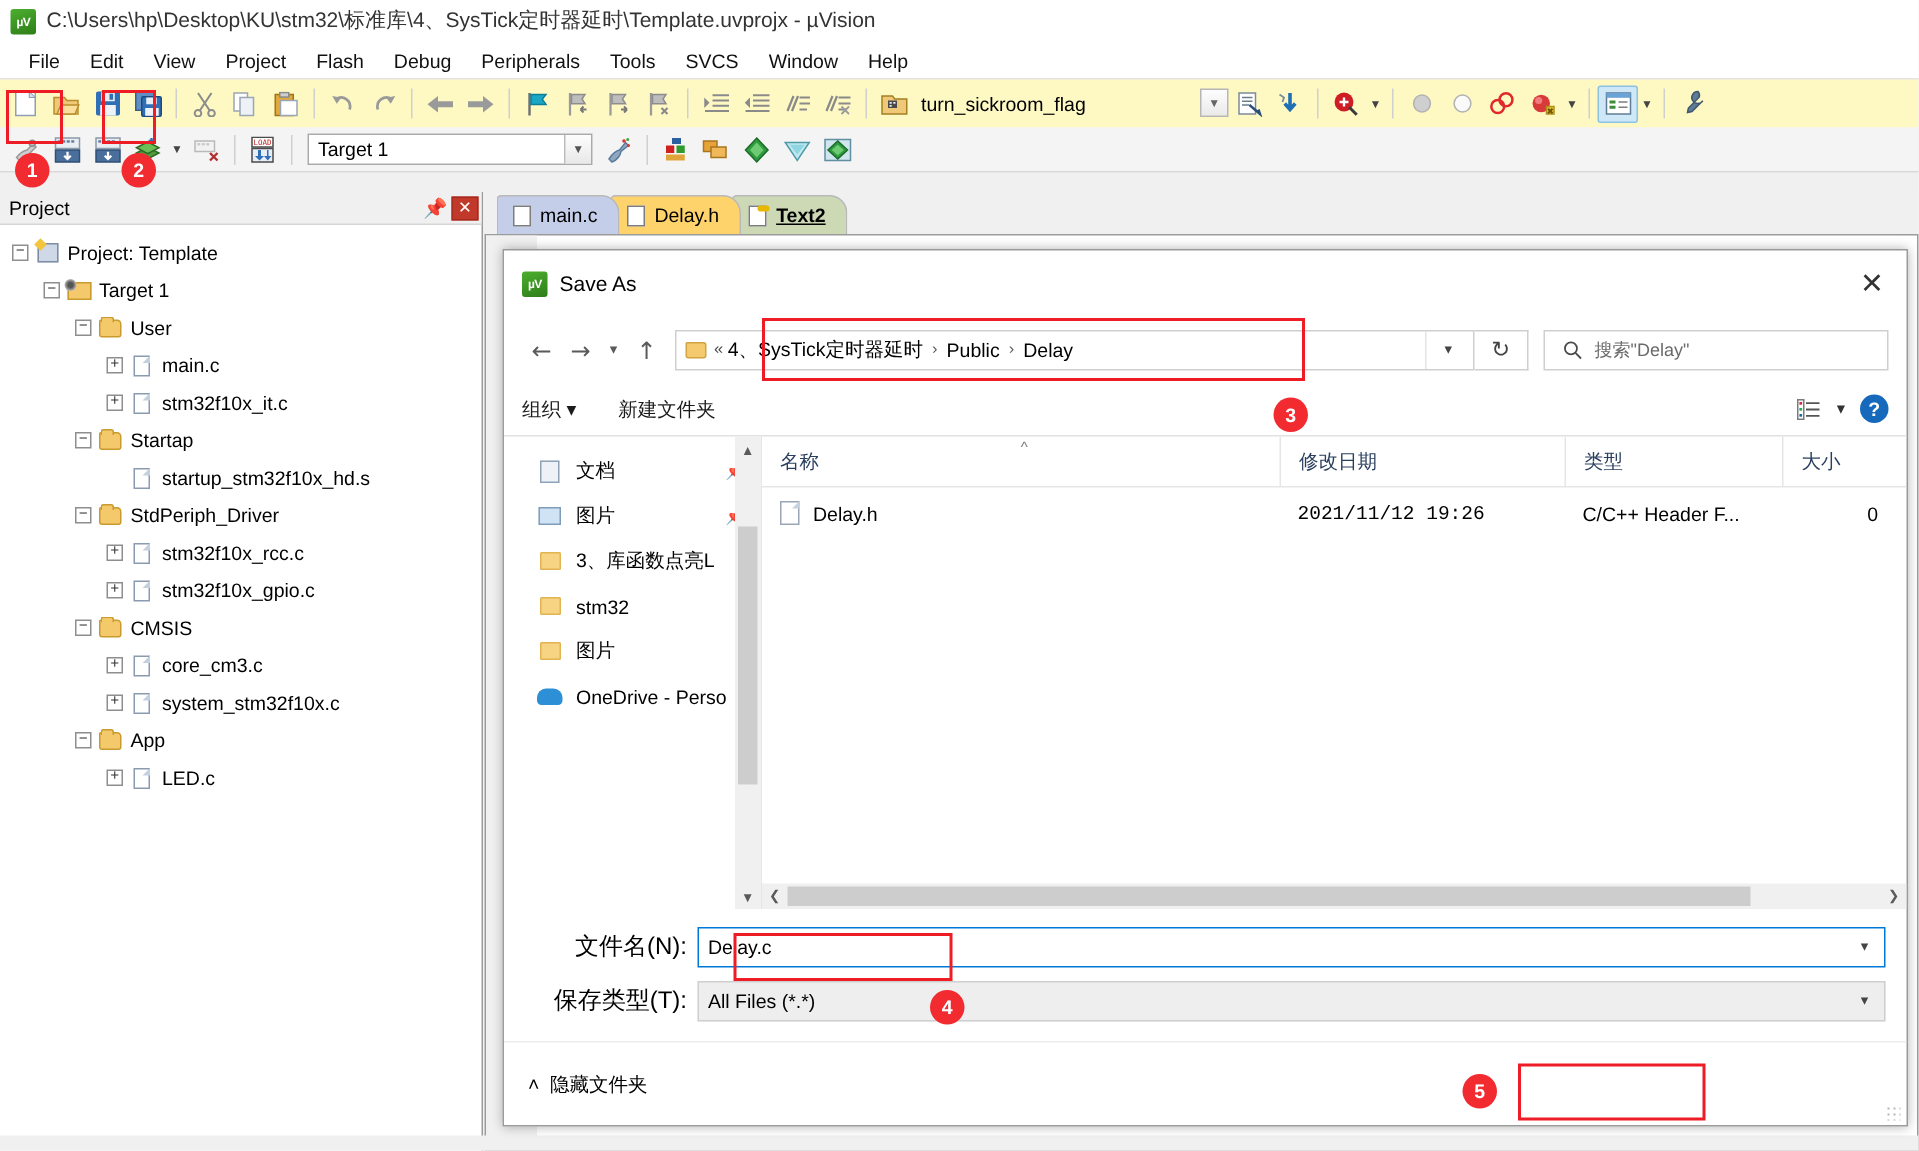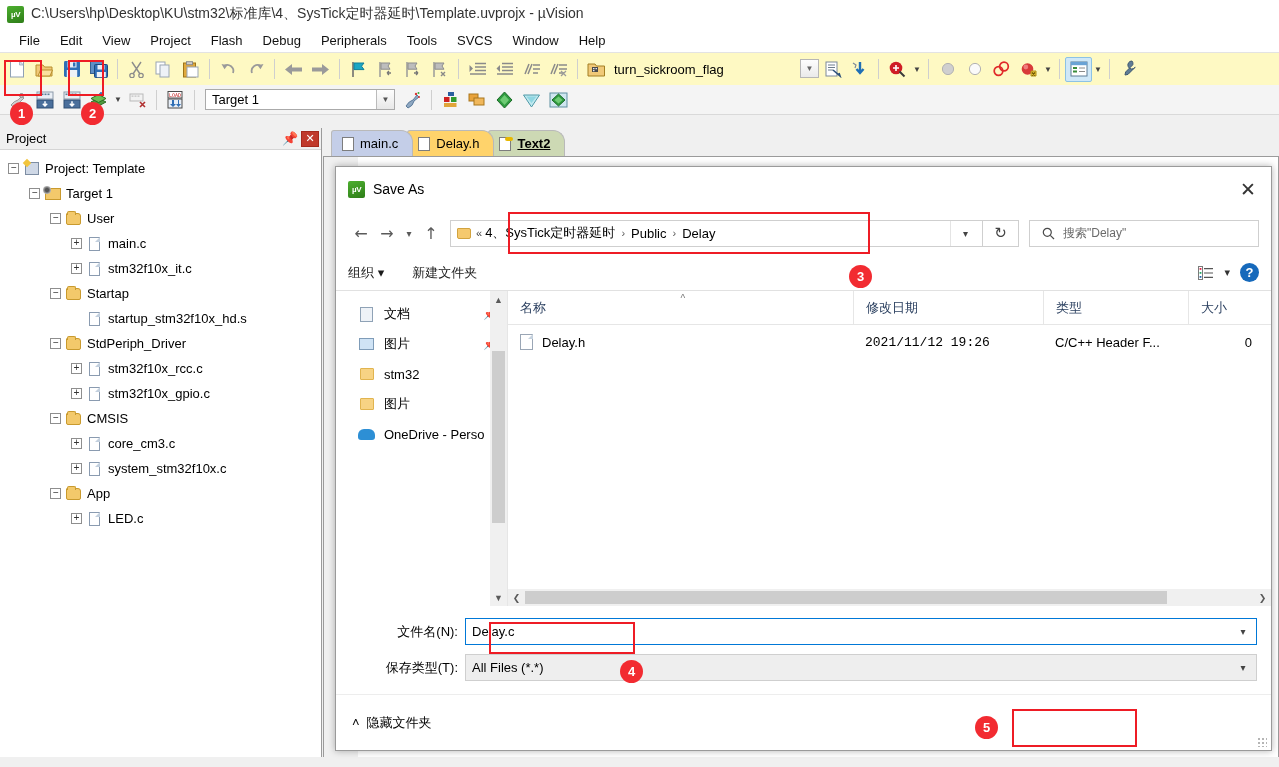--- a/index.html
+++ b/index.html
@@ -285,21 +285,21 @@
   .hsb {
     position:absolute; left:0; right:0; bottom:0; height:17px; background:#f0f0f0;
     display:flex; align-items:center;
   }
   .hsb .arr { width:17px; text-align:center; font-size:9px; color:#5a5a5a; }
   .hsb .track { flex:1; height:17px; position:relative; }
   .hsb .thumb2 { position:absolute; left:0; top:2px; bottom:2px; width:88%; background:#cdcdcd; }
 
   .dlg-fields { flex:none; padding:12px 14px 4px 14px; }
   .frow { display:flex; align-items:center; height:27px; margin-bottom:9px; }
-  .flabel { width:115px; text-align:right; padding-right:7px; font-size:13px; }
+  .flabel { width:115px; text-align:right; padding-right:7px; font-size:16px; }
   .finput {
     flex:1; height:27px; border:1px solid #0078d7; background:#fff;
     display:flex; align-items:center; padding-left:6px; font-size:13px; position:relative;
   }
   .finput.gray { border:1px solid #cfcfcf; background:#eeeeee; }
   .finput .dd2 {
     position:absolute; right:0; top:0; bottom:0; width:26px;
     display:flex; align-items:center; justify-content:center; font-size:10px; color:#444;
   }
   .dlg-foot {
@@ -899,20 +899,26 @@
             <span class="npi">
               <span class="np-pic"></span>
             </span>
             <span>图片</span>
             <span class="pin2">📌</span>
           </div>
           <div class="nav-item">
             <span class="npi">
               <span class="np-folder"></span>
             </span>
+            <span>3、库函数点亮L</span>
+          </div>
+          <div class="nav-item">
+            <span class="npi">
+              <span class="np-folder"></span>
+            </span>
             <span>stm32</span>
           </div>
           <div class="nav-item">
             <span class="npi">
               <span class="np-folder"></span>
             </span>
             <span>图片</span>
           </div>
           <div class="nav-item">
             <span class="npi">

